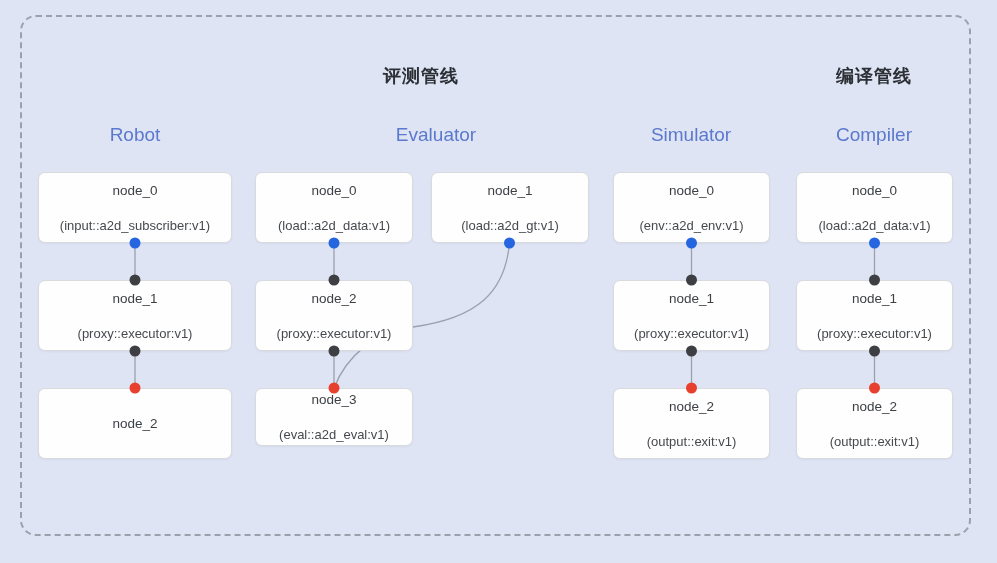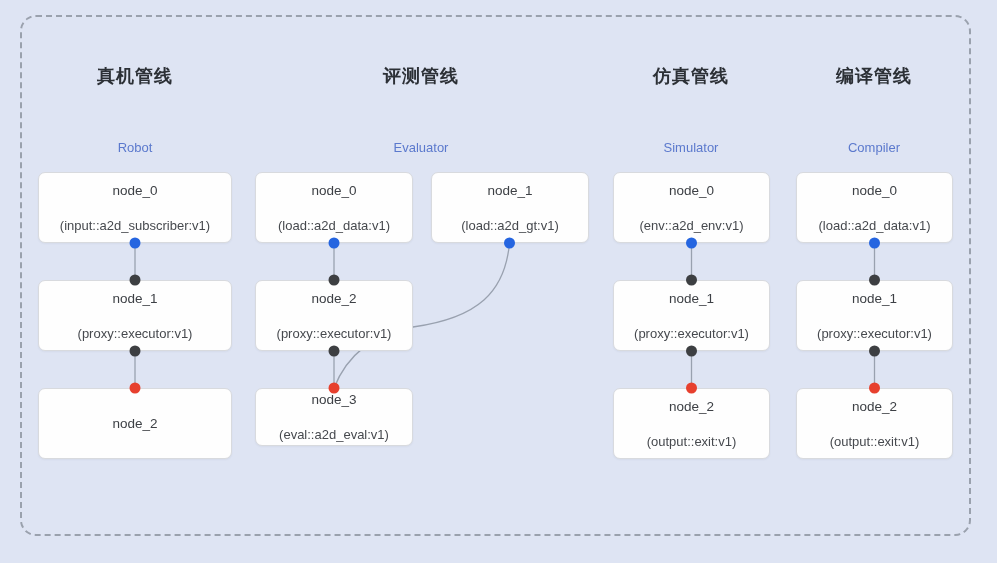--- a/index.html
+++ b/index.html
@@ -1,22 +1,22 @@
 <!DOCTYPE html>
 <html><head>
 <meta charset="utf-8">
 <style>
   html,body{margin:0;padding:0;background:#dee4f3;font-family:"Liberation Sans","DejaVu Sans",sans-serif;}
   #canvas{position:relative;width:997px;height:563px;background:#dee4f3;overflow:hidden;}
   #frame{position:absolute;left:20px;top:15px;width:951px;height:521px;box-sizing:border-box;
          border:2px dashed #9aa1ad;border-radius:16px;}
   .title-zh{position:absolute;width:220px;text-align:center;font-size:18px;font-weight:700;
             color:#2c3036;letter-spacing:1px;}
-  .title-en{position:absolute;width:220px;text-align:center;font-size:13px;font-weight:400;
-            color:#5b79cd;margin-top:16px;}
+  .title-en{position:absolute;width:220px;text-align:center;font-size:19px;font-weight:400;
+            color:#5b79cd;}
   .node-box{position:absolute;box-sizing:border-box;background:#fefefe;border:1px solid #d8dade;
             border-radius:7px;display:flex;flex-direction:column;align-items:center;justify-content:center;
             gap:19px;box-shadow:0 1px 2px rgba(40,50,80,0.05);z-index:2;}
   .node-name{font-size:13.5px;color:#3d4045;line-height:17px;}
   .node-type{font-size:13px;color:#46494e;line-height:16px;}
   svg.layer{position:absolute;left:0;top:0;width:997px;height:563px;pointer-events:none;}
   #edges{z-index:1;}
   #dots{z-index:3;}
 </style>
 </head>
@@ -36,27 +36,25 @@
       <path d="M509.5,243 C505,292 478,318 413,327 C374,333 347,355 334,388"></path>
 
       <line x1="691.5" y1="243" x2="691.5" y2="280"></line>
       <line x1="691.5" y1="351" x2="691.5" y2="388"></line>
 
       <line x1="874.5" y1="243" x2="874.5" y2="280"></line>
       <line x1="874.5" y1="351" x2="874.5" y2="388"></line>
     </g>
   </svg>
 
-  <div class="title-zh" style="left:25px;top:64px">真机管线</div>
   <div class="title-zh" style="left:311px;top:64px">评测管线</div>
-  <div class="title-zh" style="left:581px;top:64px">仿真管线</div>
   <div class="title-zh" style="left:764px;top:64px">编译管线</div>
 
   <div class="title-en" style="left:25px;top:124px">Robot</div>
-  <div class="title-en" style="left:311px;top:124px">Evaluator</div>
+  <div class="title-en" style="left:326px;top:124px">Evaluator</div>
   <div class="title-en" style="left:764px;top:124px">Compiler</div>
   <div class="title-en" style="left:581px;top:124px">Simulator</div>
 
   <div class="node-box" style="left:38px;top:172px;width:194px;height:71px">
     <div class="node-name">node_0</div>
     <div class="node-type">(input::a2d_subscriber:v1)</div>
   </div>
   <div class="node-box" style="left:38px;top:280px;width:194px;height:71px">
     <div class="node-name">node_1</div>
     <div class="node-type">(proxy::executor:v1)</div>

